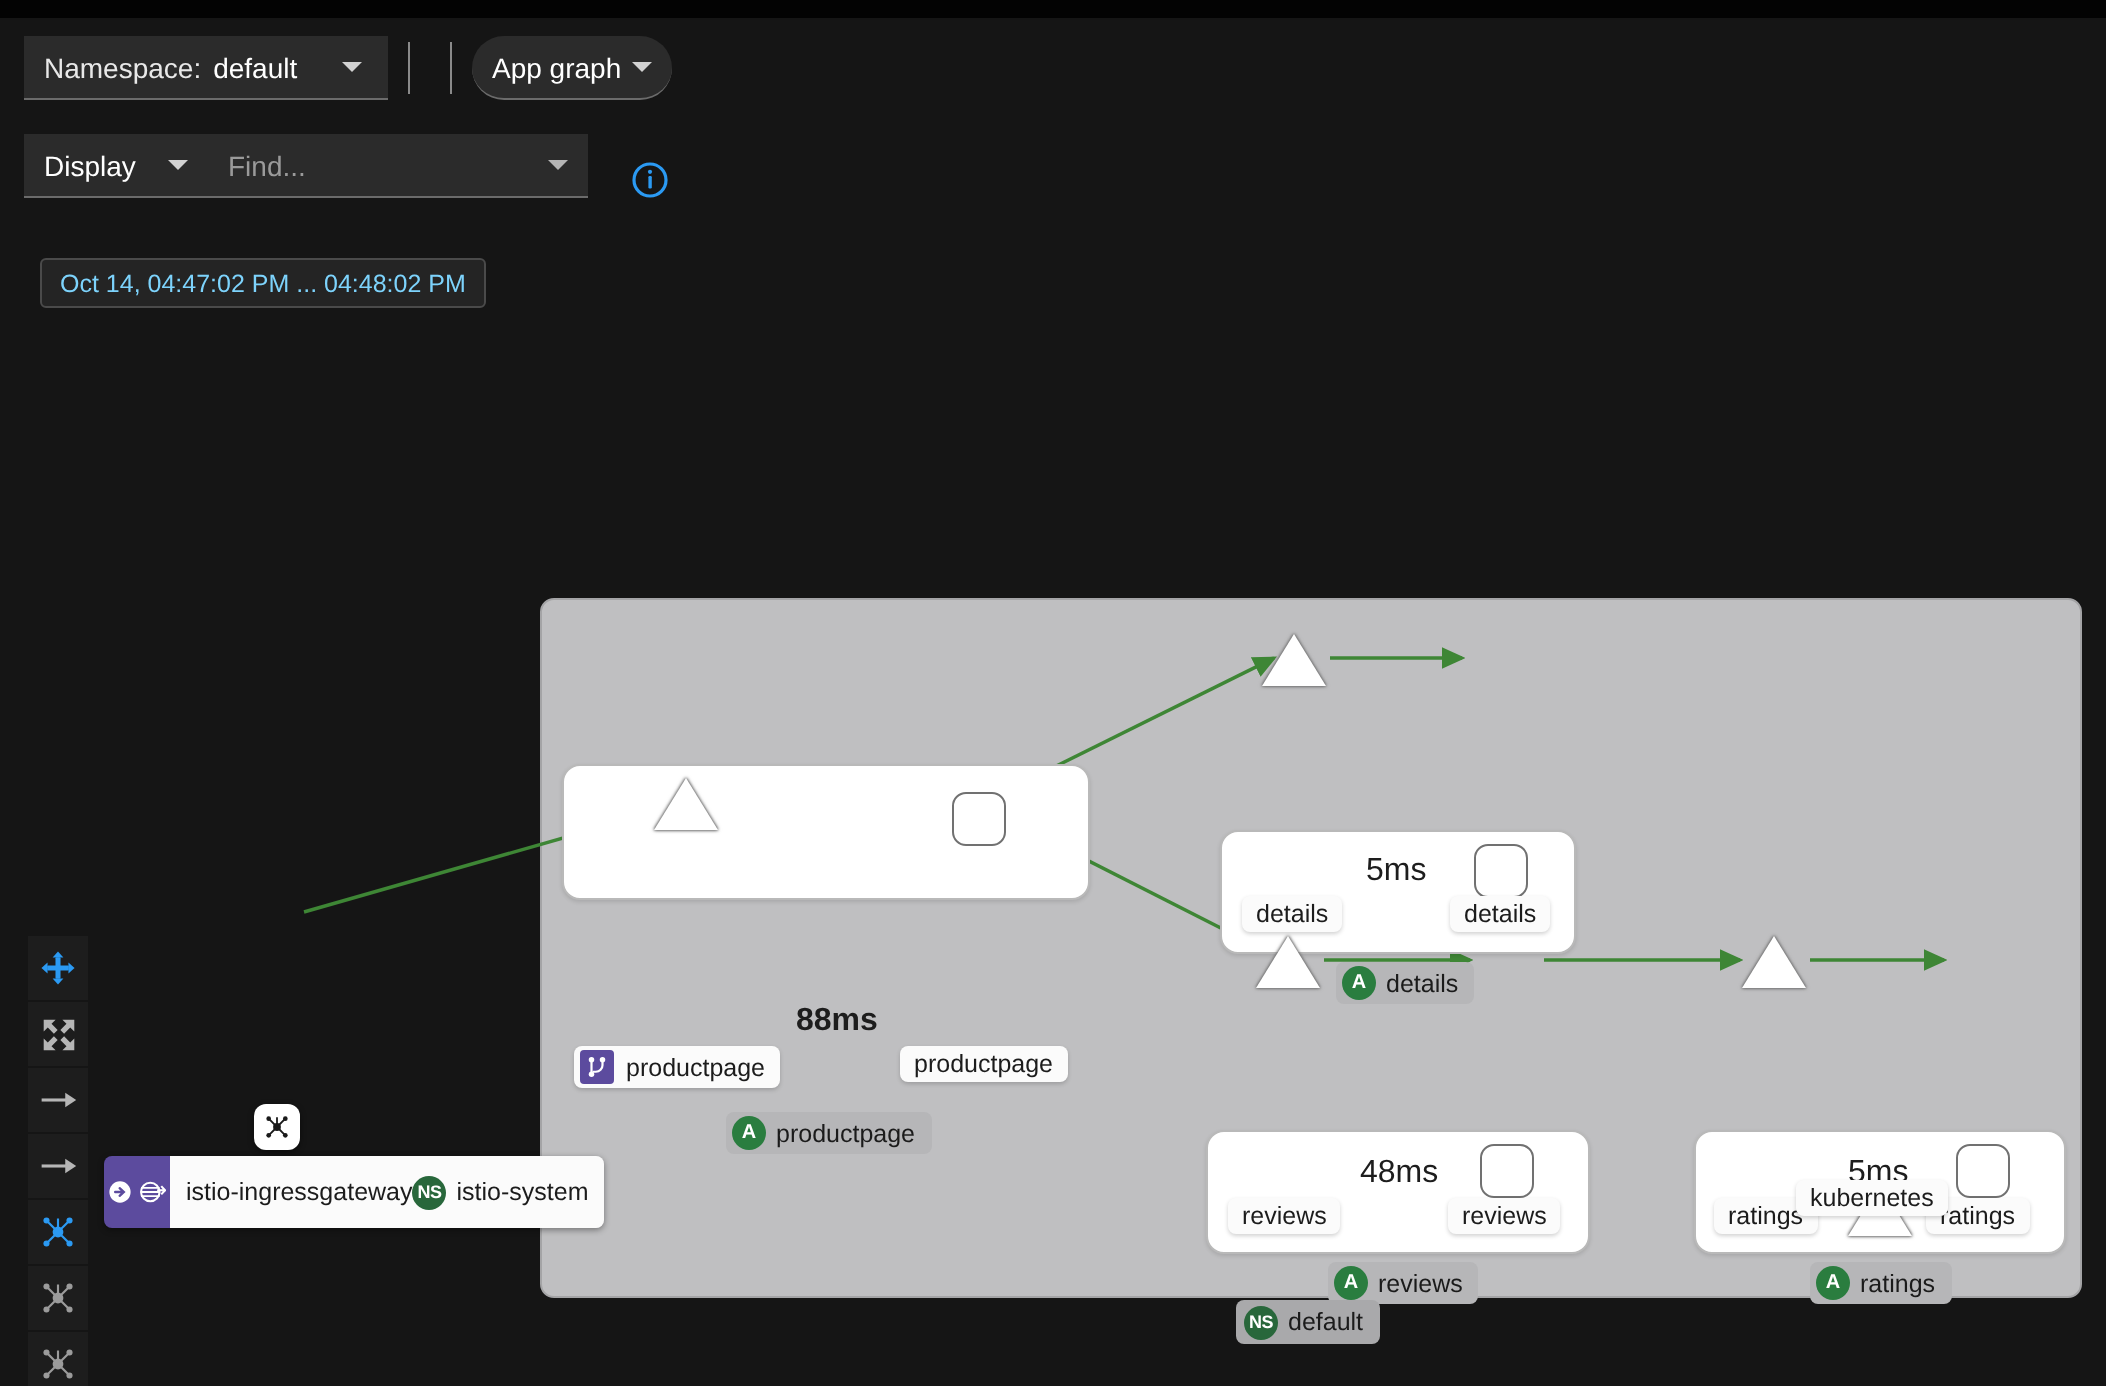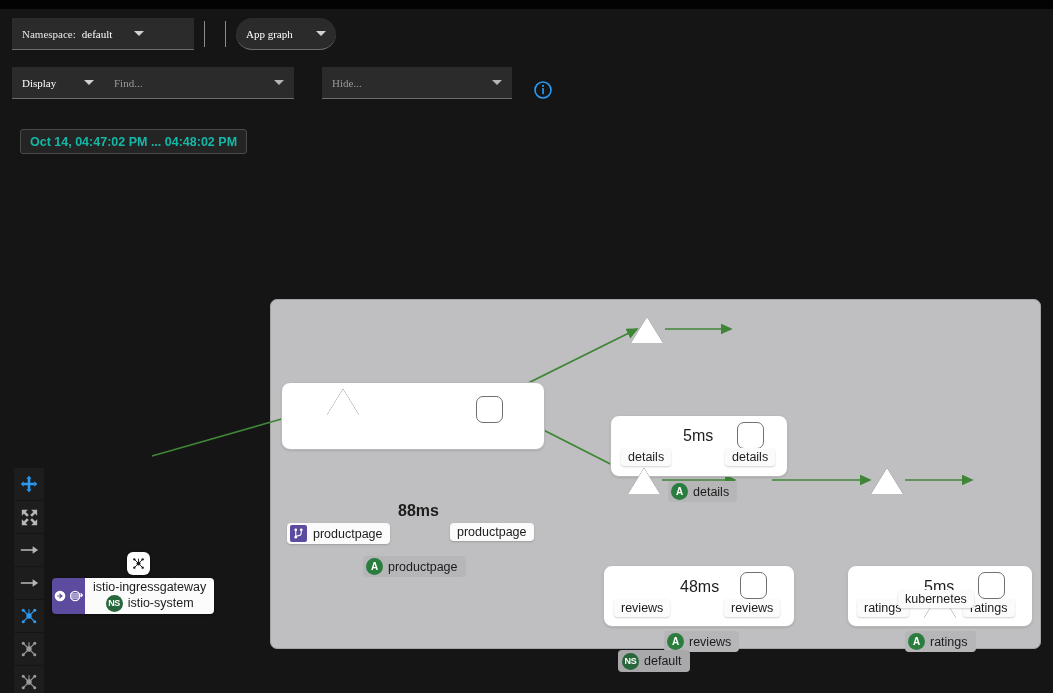--- a/index.html
+++ b/index.html
@@ -15,22 +15,22 @@
   .topstrip{position:absolute;left:0;top:0;width:1053px;height:9px;background:#030303;}
 
   
   .toolbar{position:absolute;left:0;top:9px;width:1053px;height:95px;background:#151515;}
 
   .row1{position:absolute;left:12px;top:9px;display:flex;align-items:center;}
   .row2{position:absolute;left:12px;top:58px;display:flex;align-items:flex-end;}
 
   .ctl{
     position:relative;background:#2b2b2b;border:0;border-bottom:1px solid #6b6b6b;
-    height:32px;display:flex;align-items:center;color:#e8e8e8;font-size:11px;
-    padding:0 10px;box-sizing:border-box;cursor:pointer;white-space:nowrap;font-family:Liberation Serif, serif;
+    height:32px;display:flex;align-items:center;color:#e8e8e8;font-size:14px;
+    padding:0 10px;box-sizing:border-box;cursor:pointer;white-space:nowrap;
   }
   .ctl .lbl{margin-right:6px;}
   .ctl .val{color:#fff;}
   .caret{
     width:0;height:0;border-left:5px solid transparent;border-right:5px solid transparent;
     border-top:5px solid #d2d2d2;margin-left:auto;padding-left:0;
   }
   .ctl.ns{width:182px;}
   .ctl.ns .caret{margin-left:22px;}
   .ctl.traffic{width:94px;margin-left:0;}
@@ -44,21 +44,21 @@
   .ctl.hide{margin-left:28px;}
 
   .infoicon{margin-left:22px;width:18px;height:18px;display:flex;align-items:center;justify-content:center;cursor:pointer;}
 
   
   .canvas{position:absolute;left:0;top:104px;width:1053px;height:589px;background:#151515;overflow:hidden;}
 
   .timechip{
     position:absolute;left:20px;top:25px;height:25px;background:#242424;border:1px solid #4a4a4a;
     border-radius:3px;display:flex;align-items:center;padding:0 9px;
-    font-size:12.5px;color:#14b8a6;box-sizing:border-box;white-space:nowrap;font-weight:bold;
+    font-size:12.5px;color:#7dd3fc;box-sizing:border-box;white-space:nowrap;
   }
 
   
   .rail{position:absolute;left:14px;top:364px;width:30px;display:flex;flex-direction:column;}
   .railbtn{
     width:30px;height:32px;display:flex;align-items:center;justify-content:center;
     background:#1d1d1d;cursor:pointer;margin-bottom:1px;
   }
   .railbtn svg{display:block;}
 
@@ -122,21 +122,21 @@
     display:flex;align-items:center;justify-content:center;box-shadow:0 1px 3px rgba(0,0,0,.45);
   }
   .ingresslabel{
     position:absolute;left:52px;top:474px;height:36px;display:flex;align-items:stretch;
     border-radius:4px;overflow:hidden;box-shadow:0 1px 3px rgba(0,0,0,.4);
   }
   .ingresslabel .iconbox{
     width:33px;background:#5c4b9e;display:flex;align-items:center;justify-content:center;gap:3px;
   }
   .ingresslabel .textbox{
-    background:#fbfbfb;padding:2px 8px 2px 8px;display:flex;flex-direction:column;
+    background:#fbfbfb;padding:2px 8px 2px 8px;display:flex;flex-direction:row;
     align-items:center;justify-content:center;font-size:12.5px;color:#1c1c1c;line-height:15px;
   }
   .ingresslabel .nsline{display:flex;align-items:center;}
   .ingresslabel .nsline .ns-dot{
     width:17px;height:17px;border-radius:50%;background:#28673b;color:#fff;font-size:9px;font-weight:bold;
     display:flex;align-items:center;justify-content:center;margin-right:5px;letter-spacing:-0.3px;
   }
 
   svg.edges{position:absolute;left:0;top:0;width:1053px;height:589px;pointer-events:none;}
 </style>
@@ -171,24 +171,20 @@
       <div class="ctl display">
         <span class="val">Display</span>
         <span class="caret"></span>
       </div>
 
       <div class="ctl find">
         <span>Find...</span>
         <span class="caret"></span>
       </div>
 
-      <div class="ctl hide">
-        <span>Hide...</span>
-        <span class="caret"></span>
-      </div>
 
       <div class="infoicon">
         <svg width="18" height="18" viewBox="0 0 18 18">
           <circle cx="9" cy="9" r="8" fill="none" stroke="#2b9af3" stroke-width="1.6"></circle>
           <circle cx="9" cy="4.9" r="1.05" fill="#2b9af3"></circle>
           <rect x="8.2" y="7" width="1.7" height="6.2" rx="0.6" fill="#2b9af3"></rect>
         </svg>
       </div>
     </div>
   </div>

